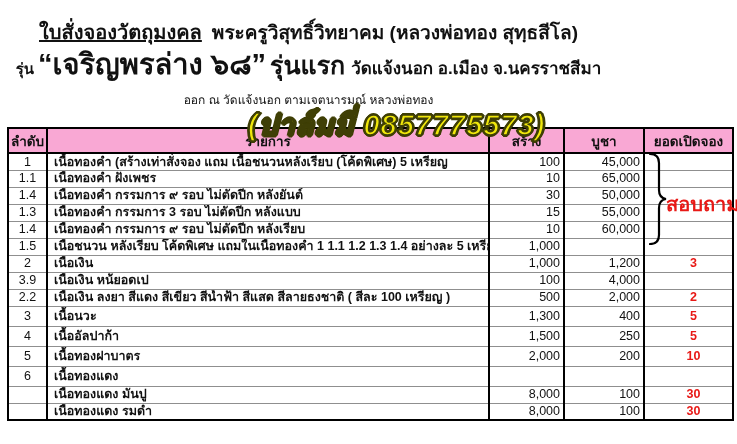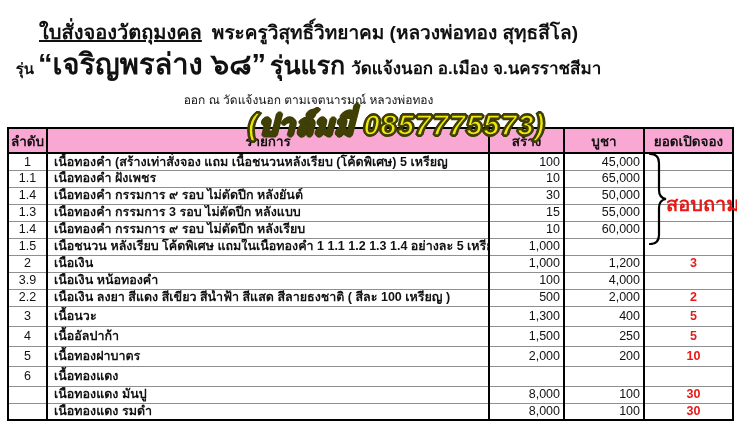--- a/index.html
+++ b/index.html
@@ -144,21 +144,21 @@
         </tr>
         <tr>
           <td class="cell-no" style="border-left: none;">2</td>
           <td class="cell-item">เนื้อเงิน</td>
           <td class="cell-num">1,000</td>
           <td class="cell-num">1,200</td>
           <td class="cell-booked">3</td>
         </tr>
         <tr>
           <td class="cell-no" style="border-left: none;">3.9</td>
-          <td class="cell-item">เนื้อเงิน หน้อทองคำ</td>
+          <td class="cell-item">เนื้อเงิน หน้ยอดเป</td>
           <td class="cell-num">100</td>
           <td class="cell-num">4,000</td>
           <td class="cell-booked"></td>
         </tr>
         <tr>
           <td class="cell-no" style="border-left: none;">2.2</td>
           <td class="cell-item">เนื้อเงิน ลงยา สีแดง สีเขียว สีน้ำฟ้า สีแสด สีลายธงชาติ ( สีละ 100 เหรียญ )</td>
           <td class="cell-num">500</td>
           <td class="cell-num">2,000</td>
           <td class="cell-booked">2</td>

